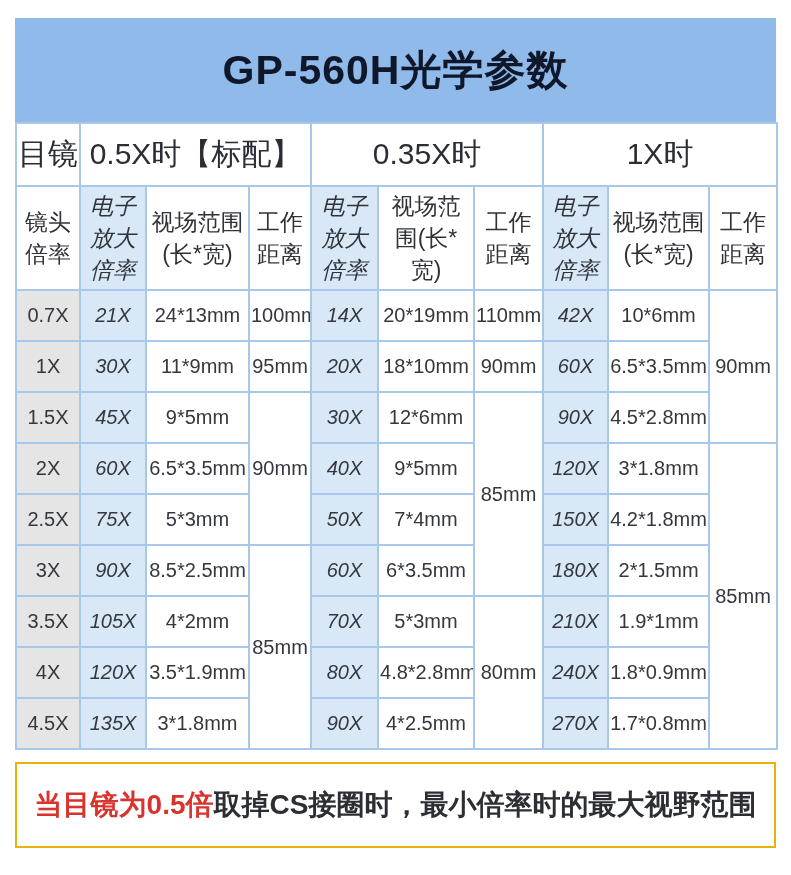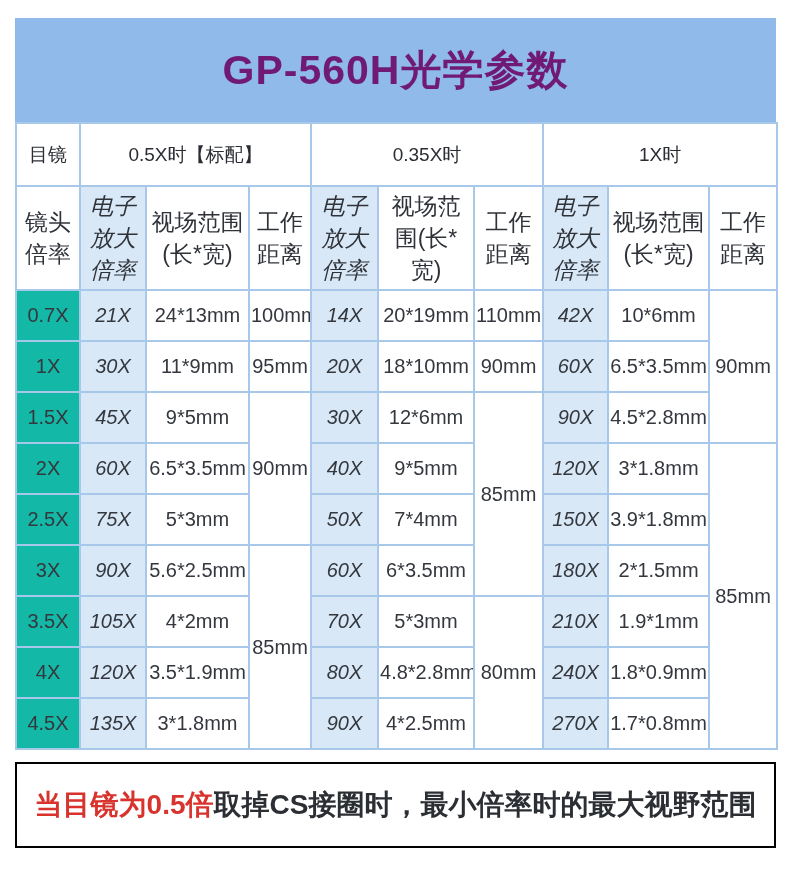--- a/index.html
+++ b/index.html
@@ -14,41 +14,41 @@
   body{
     width:791px;height:875px;
     font-family:"Liberation Sans","DejaVu Sans",sans-serif;
     color:var(--text-dark);
   }
   .page{padding:18px 15px 0 15px;width:791px;}
   .banner{
     width:761px;height:104px;
     background:var(--banner-blue);
     display:flex;align-items:center;justify-content:center;
-    font-size:41px;font-weight:700;color:#701a75;letter-spacing:1px;
+    font-size:41px;font-weight:700;color:#0f172a;letter-spacing:1px;
   }
   table.spec{
     width:761px;border-collapse:collapse;table-layout:fixed;
   }
   table.spec td{
     border:2px solid var(--border-blue);
     text-align:center;vertical-align:middle;
     color:#34383e;overflow:hidden;
   }
-  tr.row-eyepiece td{height:63px;font-size:19px;color:#2a2d33;}
+  tr.row-eyepiece td{height:63px;font-size:30px;color:#2a2d33;}
   tr.row-headers td{
     height:104px;font-size:23px;line-height:1.4;
     word-break:break-all;padding:0 2px;color:#2f3339;
   }
   td.hl{background:var(--hl-cell);font-style:italic;}
-  td.lens-cell{background:#14b8a6;}
+  td.lens-cell{background:#e5e5e5;}
   tbody.data td{height:51px;font-size:20px;white-space:nowrap;padding:0 1px;}
   .note{
     margin-top:12px;width:761px;height:86px;
-    border:2px solid #000000;background:#ffffff;
+    border:2px solid #eab308;background:#ffffff;
     display:flex;flex-direction:column;align-items:center;justify-content:center;
     font-size:28px;line-height:40px;color:#2b2e33;font-weight:600;
   }
   .note .red{color:var(--accent-red);}
 </style>
 </head>
 <body>
 
 <div class="page">
 
@@ -134,26 +134,26 @@
           <td>3*1.8mm</td>
           <td rowspan="6">85mm</td>
         </tr>
         <tr>
           <td class="lens-cell">2.5X</td>
           <td class="hl">75X</td>
           <td>5*3mm</td>
           <td class="hl">50X</td>
           <td>7*4mm</td>
           <td class="hl">150X</td>
-          <td>3.9*1.8mm</td>
+          <td>4.2*1.8mm</td>
         </tr>
         <tr>
           <td class="lens-cell">3X</td>
           <td class="hl">90X</td>
-          <td>5.6*2.5mm</td>
+          <td>8.5*2.5mm</td>
           <td rowspan="4">85mm</td>
           <td class="hl">60X</td>
           <td>6*3.5mm</td>
           <td class="hl">180X</td>
           <td>2*1.5mm</td>
         </tr>
         <tr>
           <td class="lens-cell">3.5X</td>
           <td class="hl">105X</td>
           <td>4*2mm</td>

